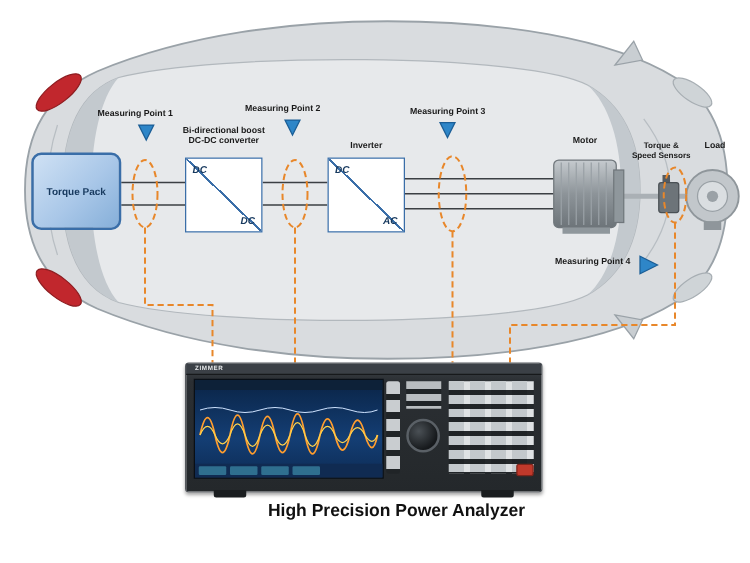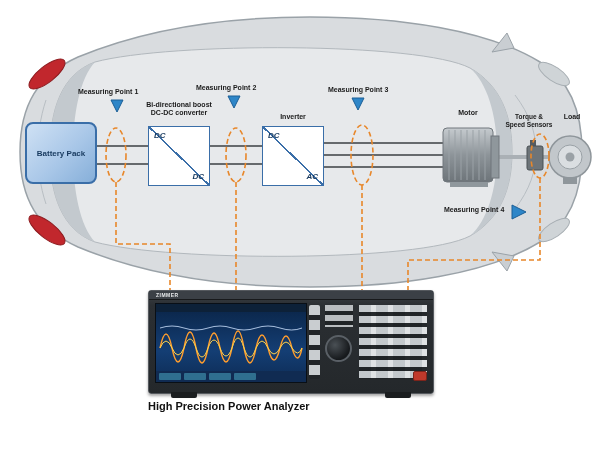--- a/index.html
+++ b/index.html
@@ -39,22 +39,22 @@
   .knob{position:absolute;left:176px;top:44px;width:27px;height:27px;border-radius:50%;
         background:radial-gradient(circle at 35% 35%,#4a5055,#16191c 70%);
         border:2px solid #5a6066;box-sizing:border-box;}
   .btn-grid{position:absolute;left:210px;top:14px;width:68px;height:74px;
             background:repeating-linear-gradient(90deg,#dfe2e4 0 12px,transparent 12px 17px),
                        repeating-linear-gradient(180deg,#dfe2e4 0 7px,#24282b 7px 11px);
             background-blend-mode:multiply;}
   .red-btn{position:absolute;left:264px;top:80px;width:12px;height:8px;background:#c0392b;
            border:1px solid #7e241b;border-radius:2px;}
   .foot{position:absolute;top:101px;width:26px;height:6px;background:#1a1d1f;border-radius:0 0 2px 2px;}
-  .caption{position:absolute;left:148px;top:400px;width:284px;text-align:left;
-           font-weight:bold;font-size:11px;color:#111;}
+  .caption{position:absolute;left:136px;top:400px;width:284px;text-align:right;
+           font-weight:bold;font-size:14px;color:#111;}
 </style>
 </head>
 <body>
 
 <div id="stage">
 
   <svg id="bg" width="600" height="450" viewBox="0 0 600 450">
     <defs>
       <linearGradient id="gmotor" x1="0" y1="0" x2="0" y2="1">
         <stop offset="0" stop-color="#c6cbcf"></stop>
@@ -138,21 +138,21 @@
 
     <g fill="#2E86C8" stroke="#1b5e96" stroke-width="1">
       <polygon points="111,100 123,100 117,112"></polygon>
       <polygon points="228,96 240,96 234,108"></polygon>
       <polygon points="352,98 364,98 358,110"></polygon>
       <polygon points="512,205 512,219 526,212"></polygon>
     </g>
   </svg>
 
   <div class="box battery" style="left:25px;top:122px;width:72px;height:62px;">
-    <span>Battery Pack</span>
+    <span>Torque Pack</span>
   </div>
 
   <div class="box convbox" style="left:148px;top:126px;width:62px;height:60px;">
     <span class="corner tl">DC</span>
     <span class="corner br">DC</span>
   </div>
 
   <div class="box convbox" style="left:262px;top:126px;width:62px;height:60px;">
     <span class="corner tl">DC</span>
     <span class="corner br">AC</span>

